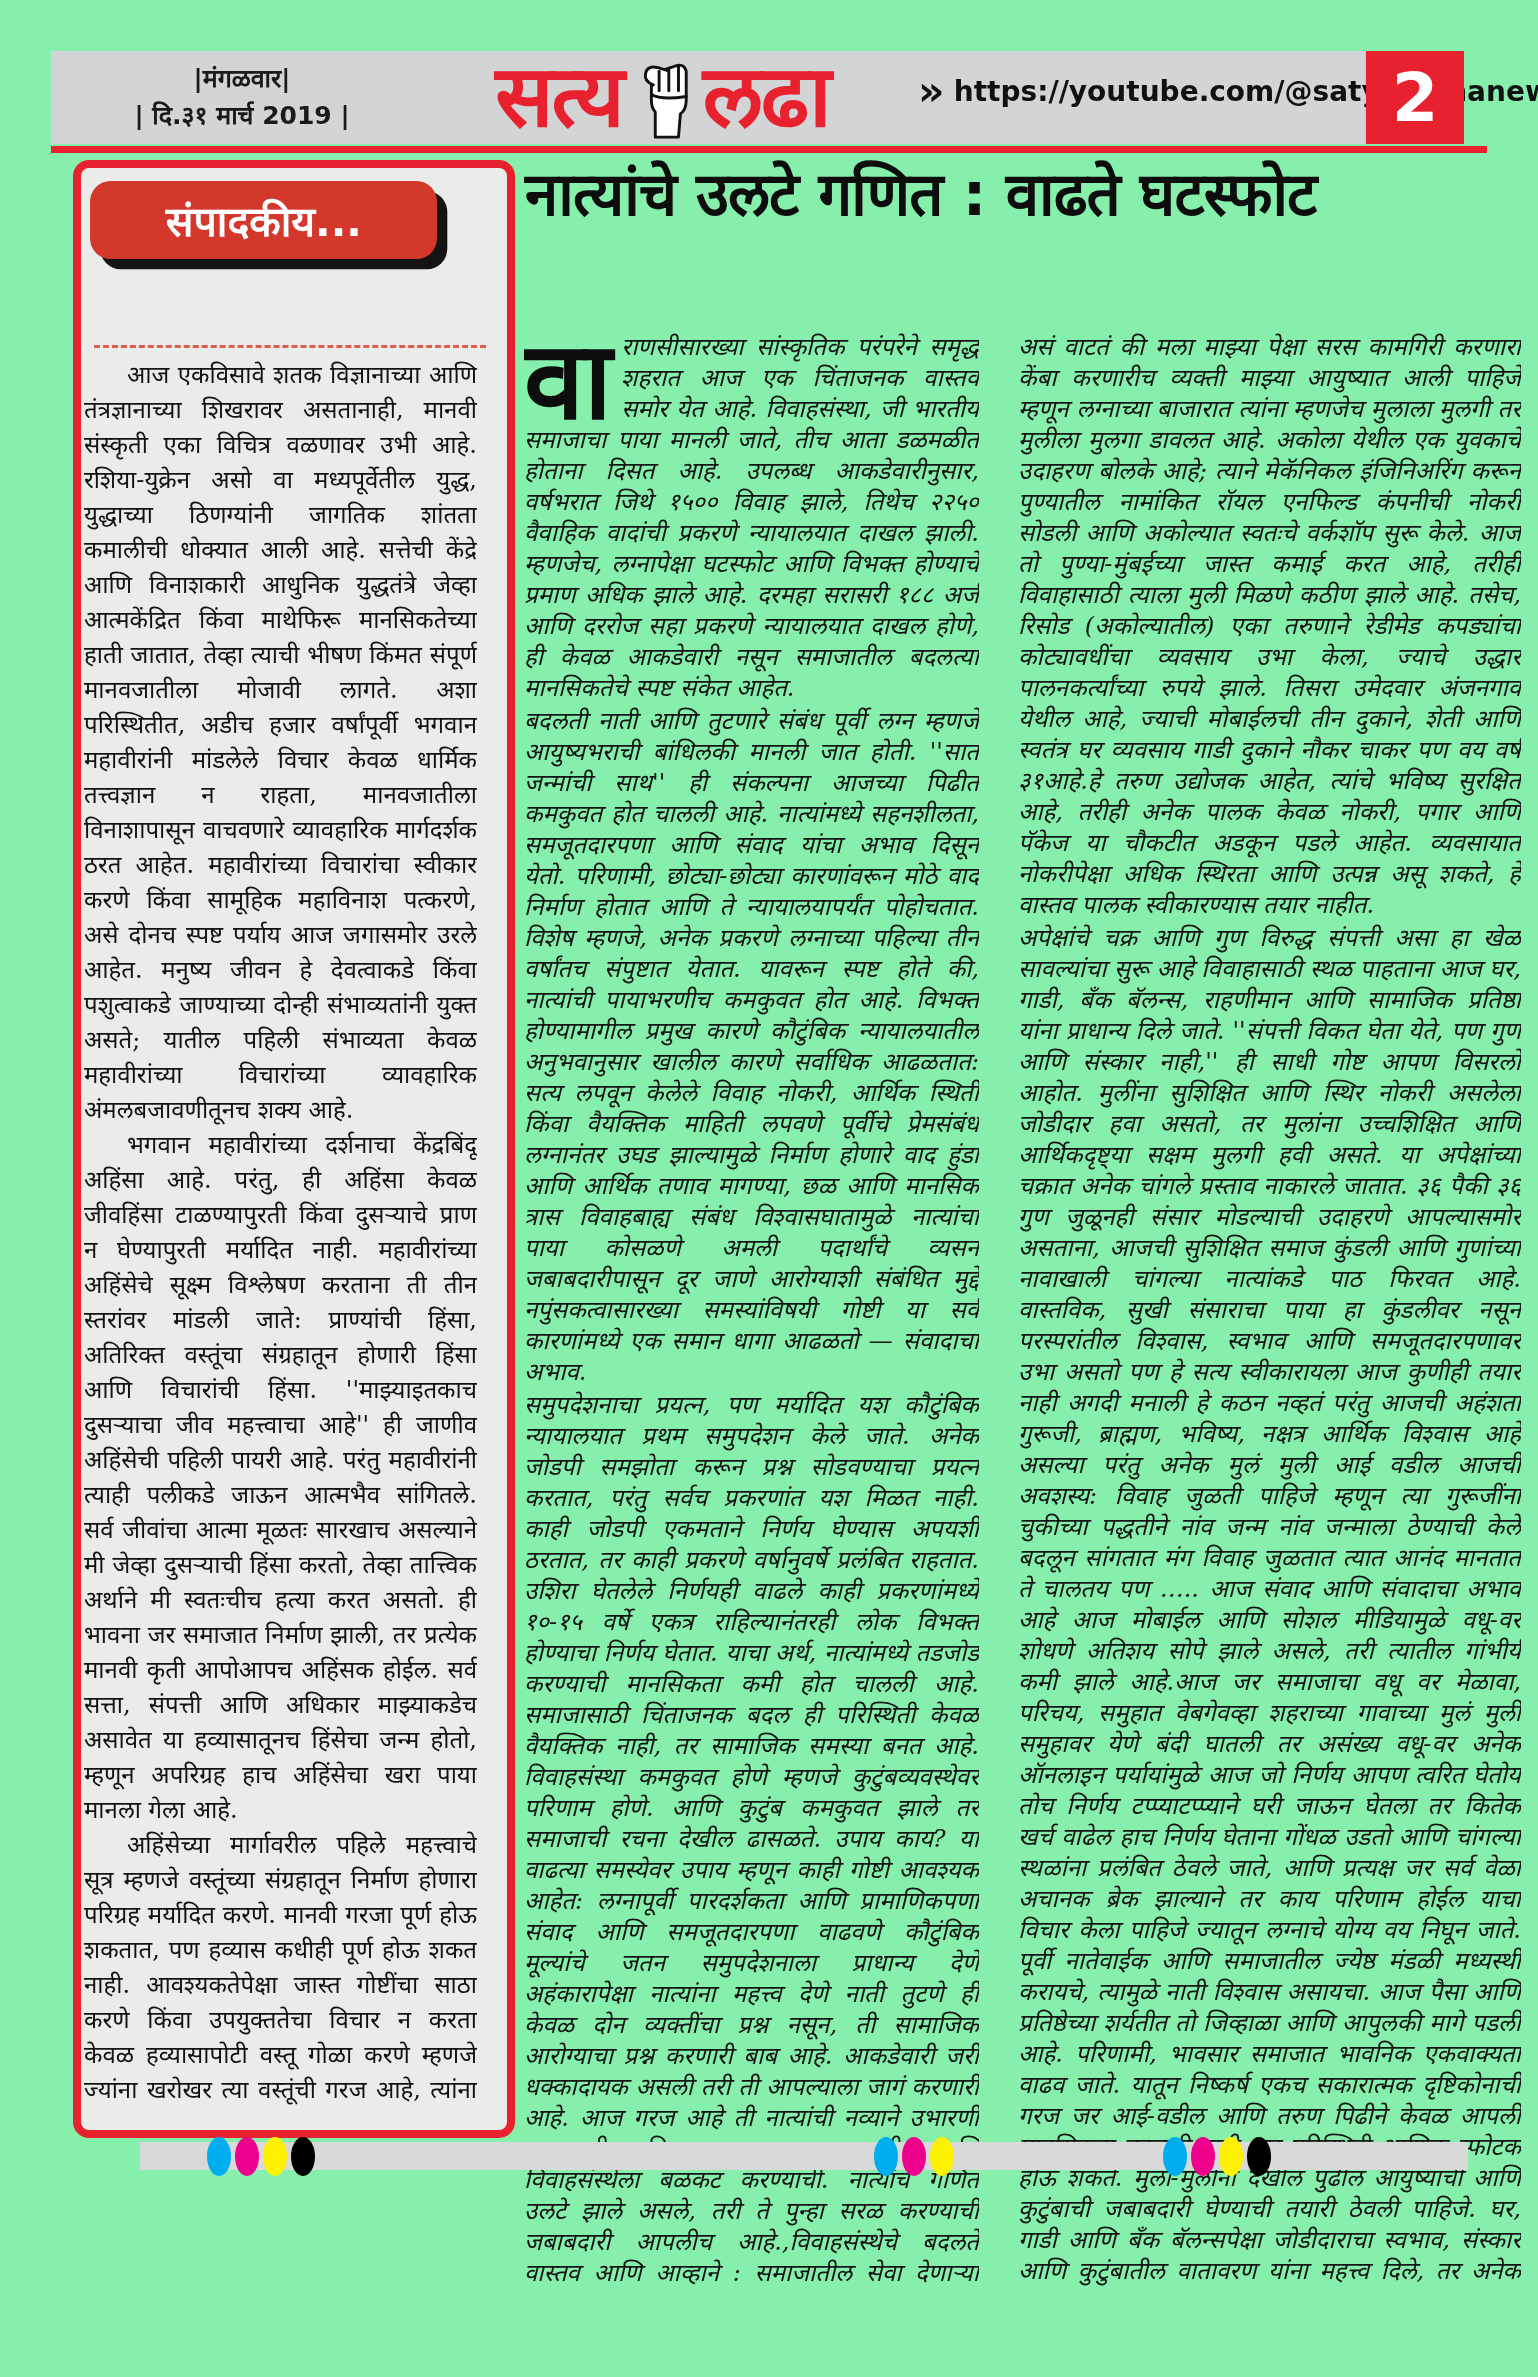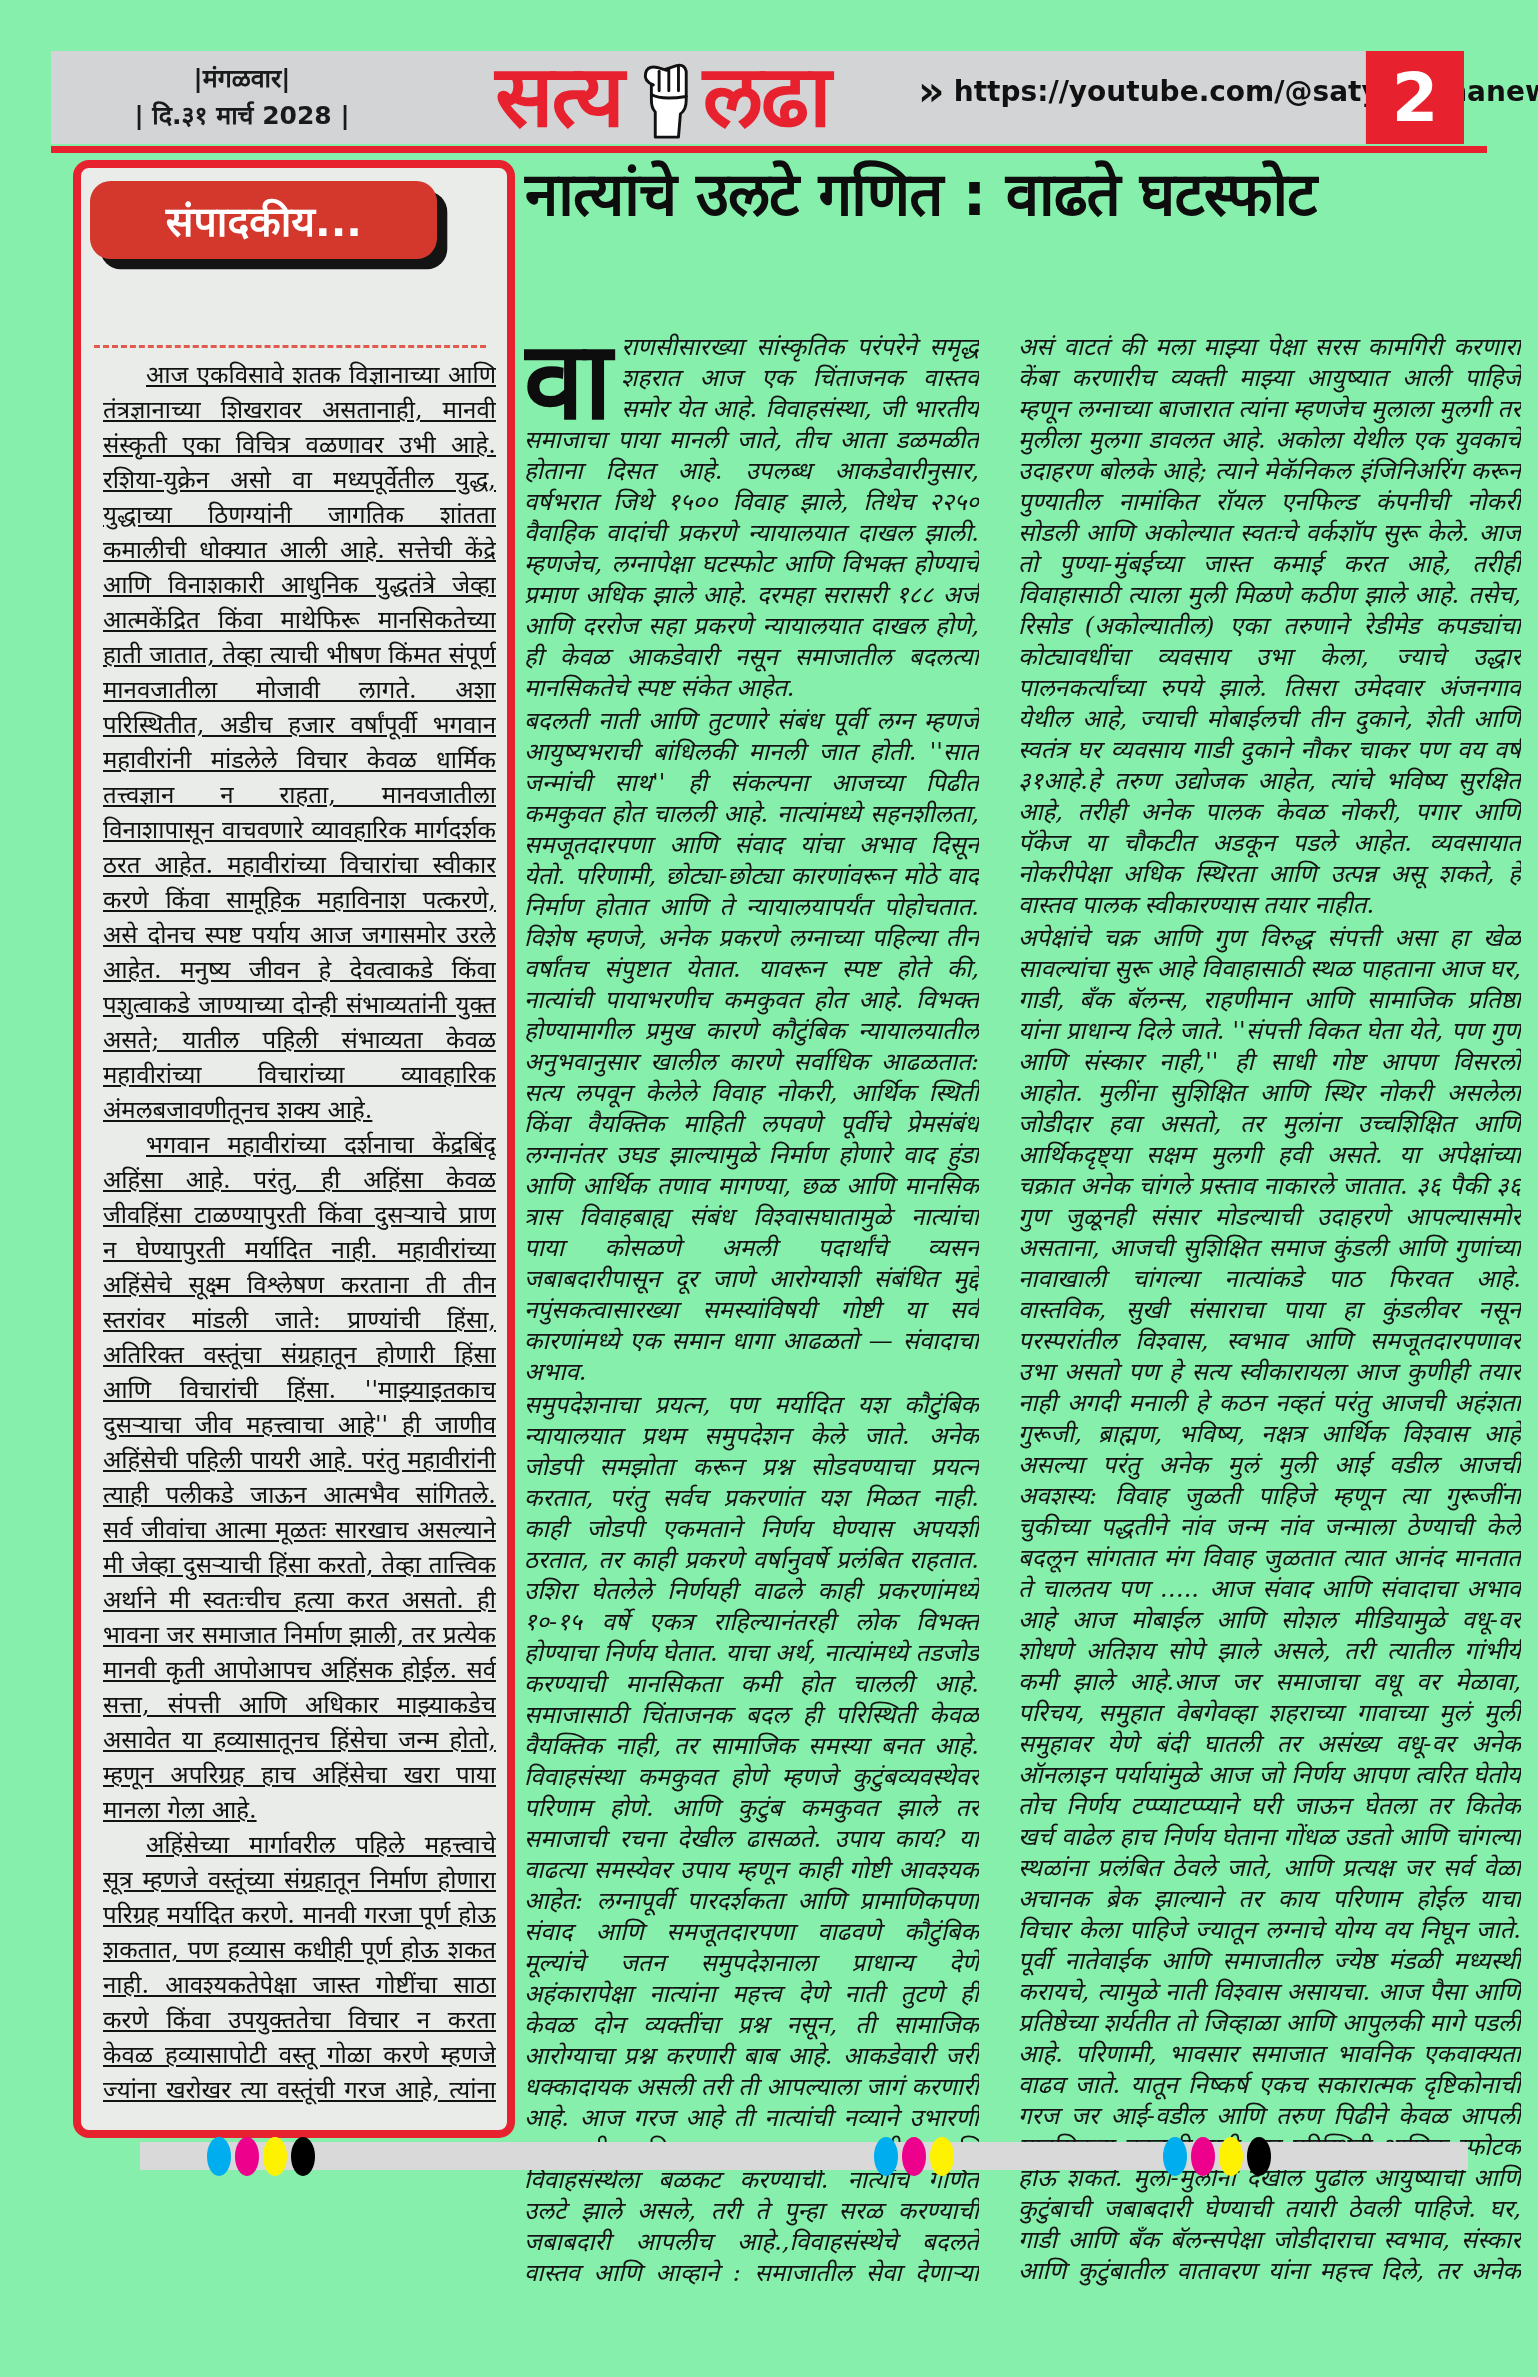--- a/index.html
+++ b/index.html
@@ -24,23 +24,23 @@
   
   .edi-box{position:absolute;left:73px;top:160px;width:442px;height:1978px;background:#e9ece9;
            border:8.4px solid #e8212e;border-radius:16px;box-sizing:border-box;overflow:hidden;}
   .edi-tab{position:absolute;left:9.3px;top:13px;width:347px;height:78px;background:#d4382c;
            border-radius:20.5px;box-shadow:10.3px 10.3px 0 #141414;display:flex;align-items:center;
            justify-content:center;}
   .edi-tab span{color:#fff;font-size:41px;font-weight:bold;}
   .edi-headline{position:absolute;left:0;top:116px;width:100%;text-align:center;
                 font-size:43px;font-weight:800;color:#1c1c1c;font-family:"DejaVu Sans",sans-serif;}
   .edi-divider{position:absolute;left:13px;top:177px;width:392px;border-top:3.7px dashed #e05a4e;}
-  .edi-body{position:absolute;left:22px;top:190px;width:393px;height:1753px;overflow:hidden;
+  .edi-body{position:absolute;left:3px;top:190px;width:393px;height:1753px;overflow:hidden;
             font-family:"DejaVu Serif",serif;font-size:24px;line-height:35px;
-            text-align:justify;color:#121212;text-decoration:underline;}
+            text-align:justify;color:#121212;}
   .edi-body p{margin:0;text-indent:43px;}
   
   .art-headline{position:absolute;left:525px;top:151px;width:1002px;
                 font-family:"DejaVu Sans",sans-serif;font-weight:800;color:#0d0d0d;
                 font-size:60px;line-height:87px;letter-spacing:-0.9px;white-space:nowrap;}
   .art-col{position:absolute;top:332px;height:1954px;overflow:hidden;
            font-family:"DejaVu Serif",serif;font-style:italic;font-size:24px;
            line-height:31px;text-align:justify;color:#141414;}
   .art-col p{margin:0 0 1.9px 0;text-indent:0;}
   #col1{left:524px;width:455px;}
@@ -52,21 +52,21 @@
   .dot{position:absolute;width:24px;height:39px;border-radius:50%;top:2137px;}
 </style>
 </head>
 <body>
 
 <div id="page">
 
   <div class="hdr-band"></div>
   <div class="hdr-datebox">
     <div>|मंगळवार|</div>
-    <div>| दि.३१ मार्च 2028 |</div>
+    <div>| दि.३१ मार्च 2019 |</div>
   </div>
   <div class="masthead">
     <span class="mh-txt">सत्य</span>
     <svg class="mh-fist" viewBox="0 0 60 92">
       <g stroke="#111" stroke-width="3" fill="#fff" stroke-linejoin="round" stroke-linecap="round">
         <path d="M22 88 L22 62 Q18 58 18 50 L18 30 Q18 22 26 20 L44 14 Q52 12 54 20 L54 50 Q54 60 48 64 L46 88 Z"></path>
         <path d="M20 34 Q10 30 12 22 Q14 14 24 16 L34 19"></path>
         <path d="M26 20 L26 40"></path>
         <path d="M36 17 L36 40"></path>
         <path d="M46 15 L46 40"></path>

